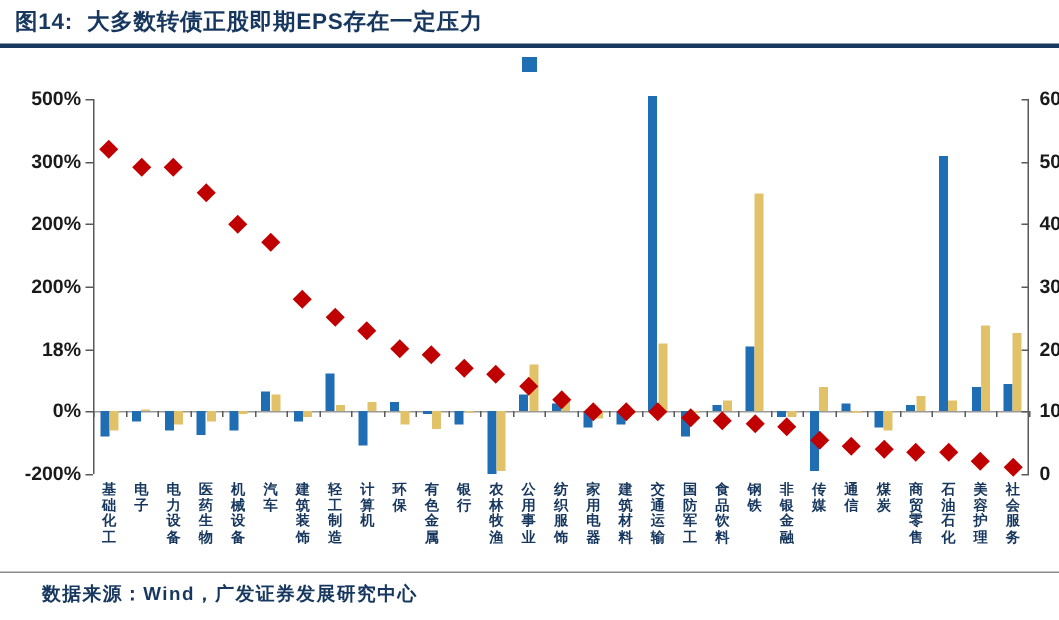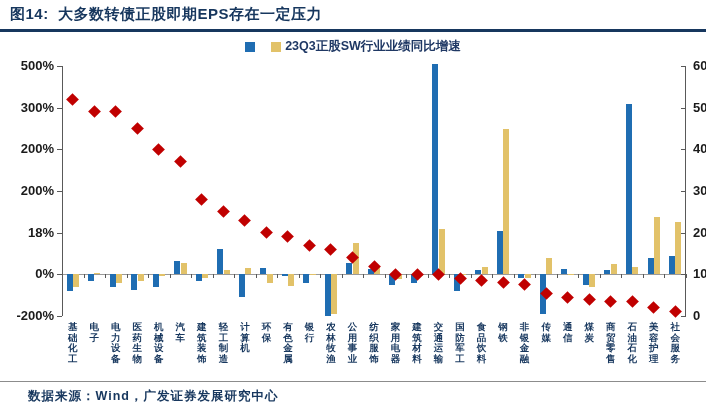--- a/index.html
+++ b/index.html
@@ -54,24 +54,20 @@
 
 <div class="title-row">
   <span>图14:</span>&nbsp;
   <span>大多数转债正股即期EPS存在一定压力</span>
 </div>
 <div class="title-rule"></div>
 
 <div class="legend">
     <span class="legend-item">
       <span class="swatch" style="background: rgb(31, 109, 178);"></span>
-    </span>
-    <span class="legend-item">
-      <span class="swatch" style="background: rgb(226, 194, 105);"></span>
-      <span>23Q3正股SW行业业绩同比增速</span>
     </span>
   </div>
 
 <div class="plot">
     <div class="axis-line" style="left: 0px; top: 0px; width: 1px; height: 250px;"></div>
     <div class="axis-line" style="left: 623px; top: 0px; width: 1px; height: 250px;"></div>
     <div class="zero-line" style="top: 208.333px;"></div>
     <div class="tick" style="left: -5px; top: 0px; width: 5px; height: 1px;"></div>
     <div class="ylab" style="left: -58px; top: -8px;">500%</div>
     <div class="tick" style="left: -5px; top: 41.6667px; width: 5px; height: 1px;"></div>

